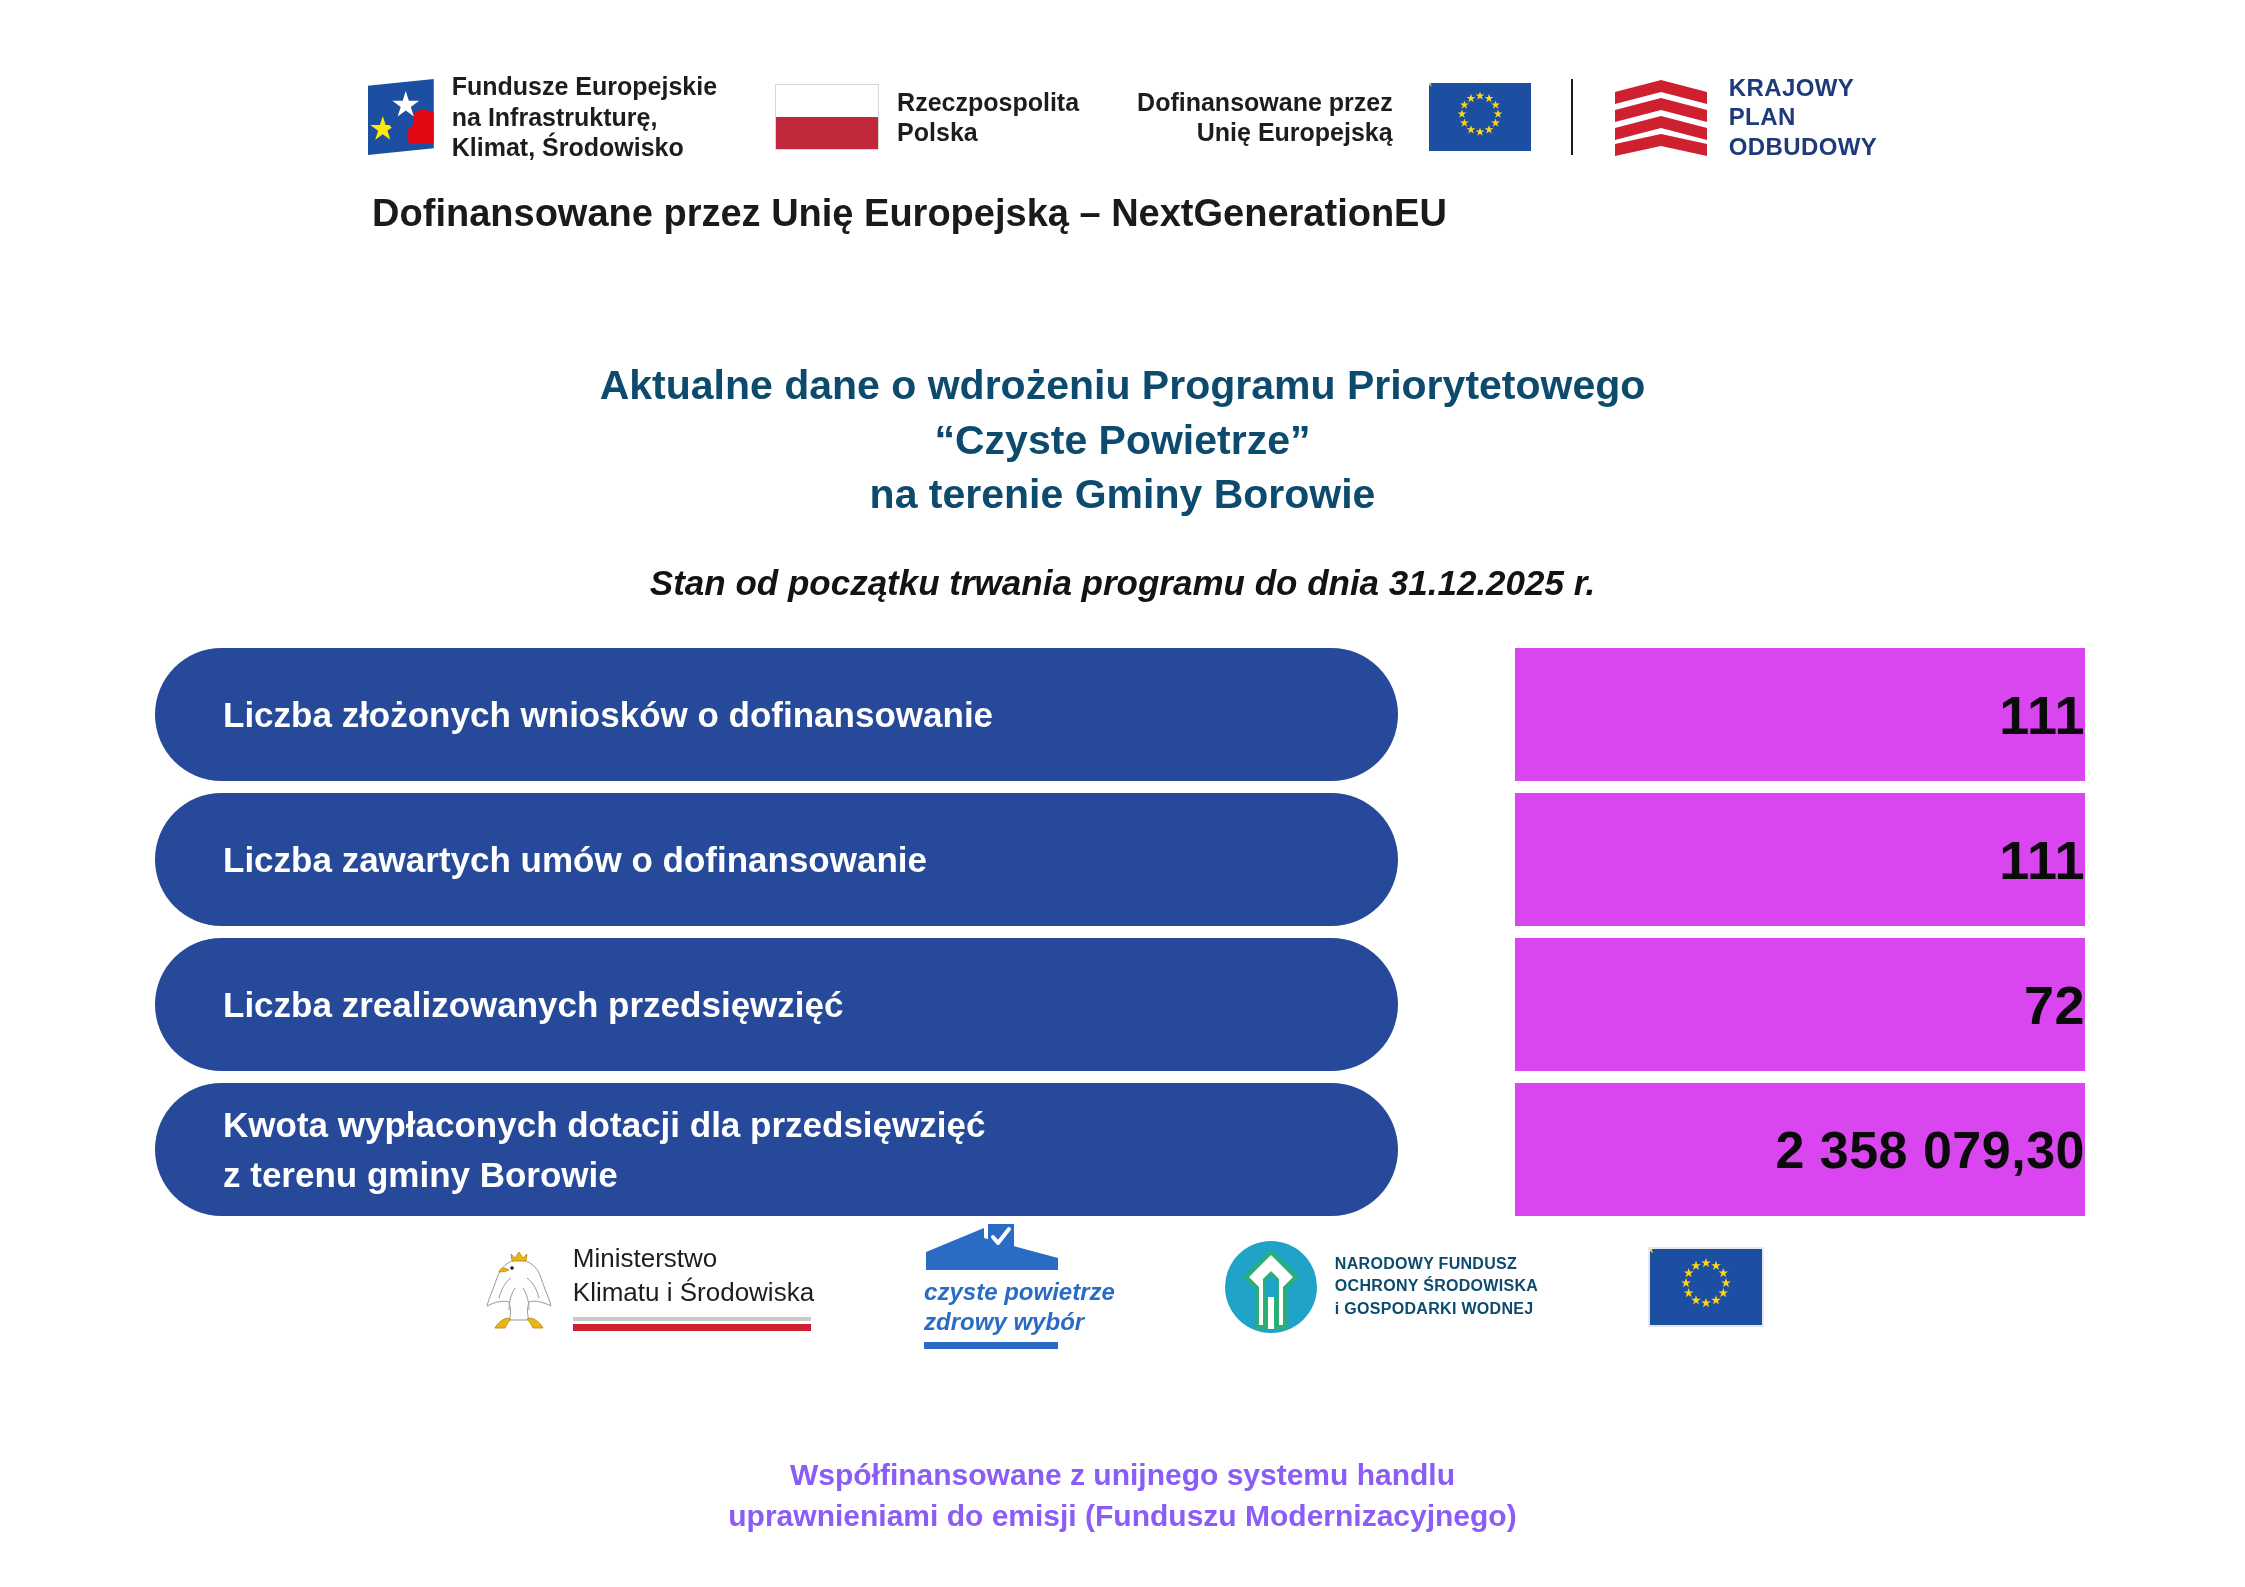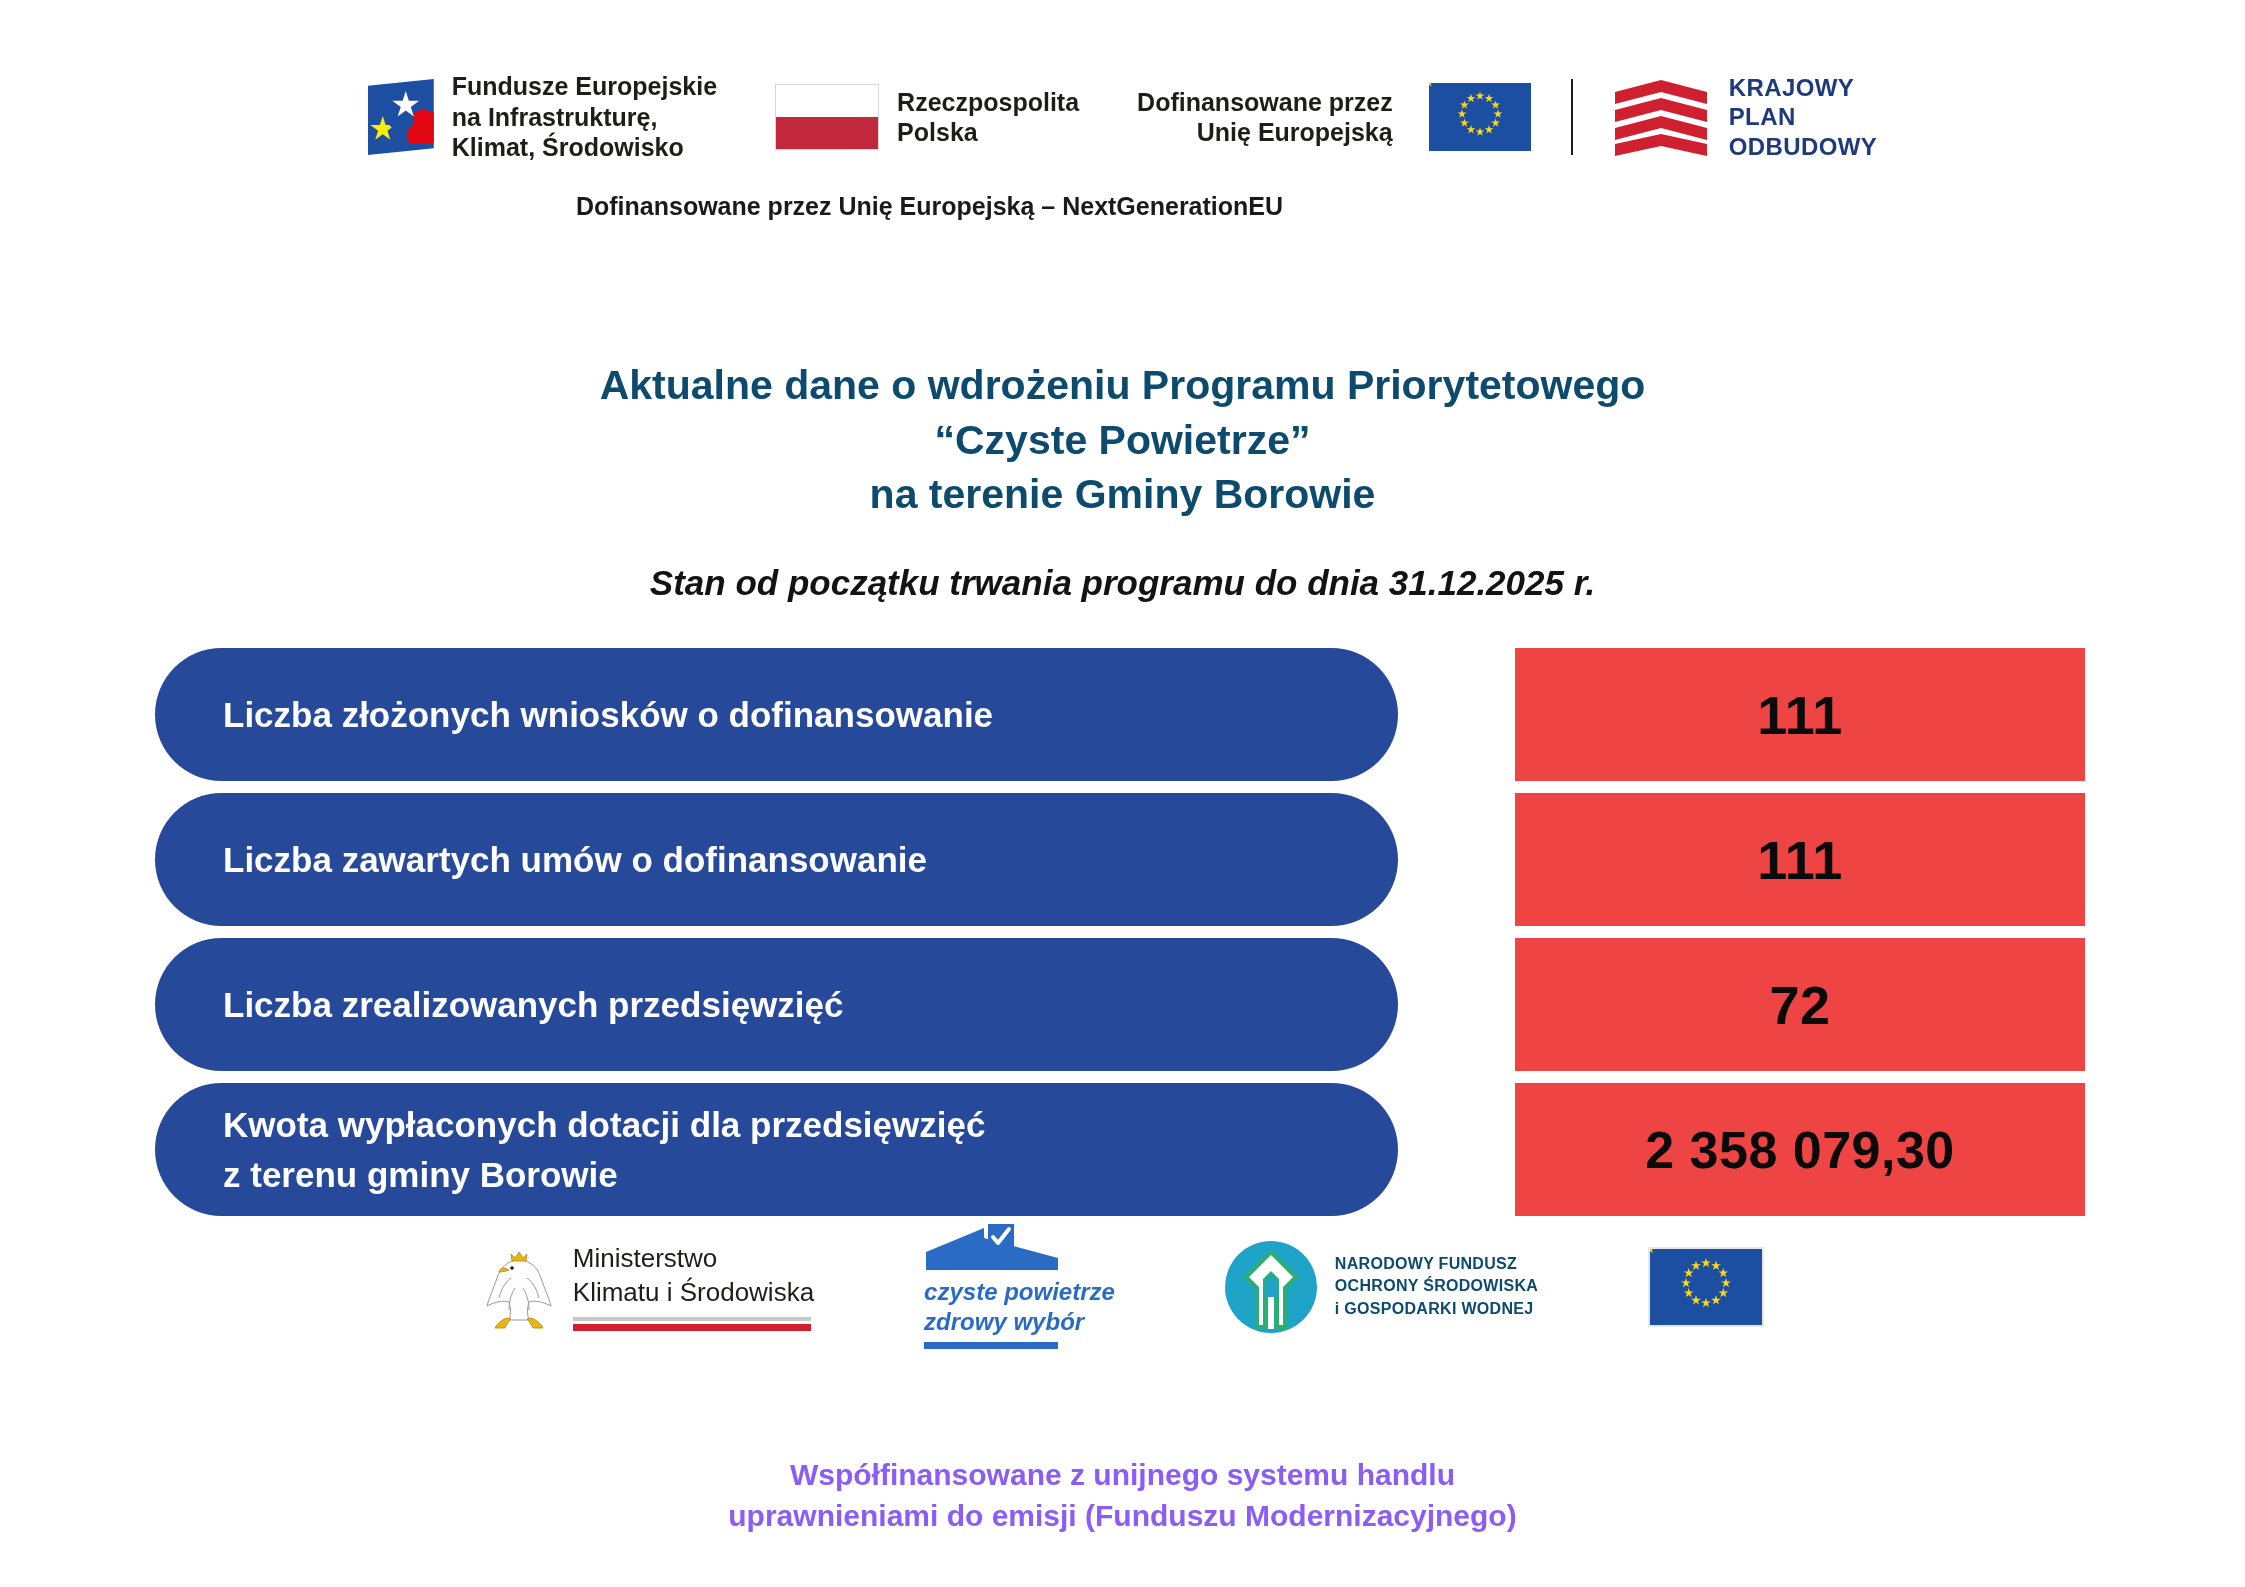--- a/index.html
+++ b/index.html
@@ -131,24 +131,23 @@
     white-space: pre-line;
   }
 
   
   .eu-funding-line {
     position: absolute;
     top: 192px;
     left: 0;
     width: 1819px;
     text-align: center;
-    font-size: 25px;
+    font-size: 38px;
     font-weight: 600;
     color: #1a1a1a;
-    margin-left: 20px;
   }
   .main-title {
     position: absolute;
     top: 358px;
     left: 0;
     width: 2245px;
     text-align: center;
     font-size: 41px;
     font-weight: 700;
     color: #0c4a6e;
@@ -193,24 +192,24 @@
     color: #ffffff;
     font-size: 35px;
     font-weight: 700;
     line-height: 1.42;
     white-space: pre-line;
   }
   .row-spacer { width: 120px; }
   .row-value {
     width: 584px;
     min-height: 133px;
-    background: #ef4444;
+    background: #d946ef;
     display: flex;
     align-items: center;
-    justify-content: center;
+    justify-content: flex-end;
   }
   .row-value span {
     font-size: 54px;
     font-weight: 700;
     color: #0a0a0a;
     letter-spacing: 0.5px;
   }
 
   
   .footer-logos {

